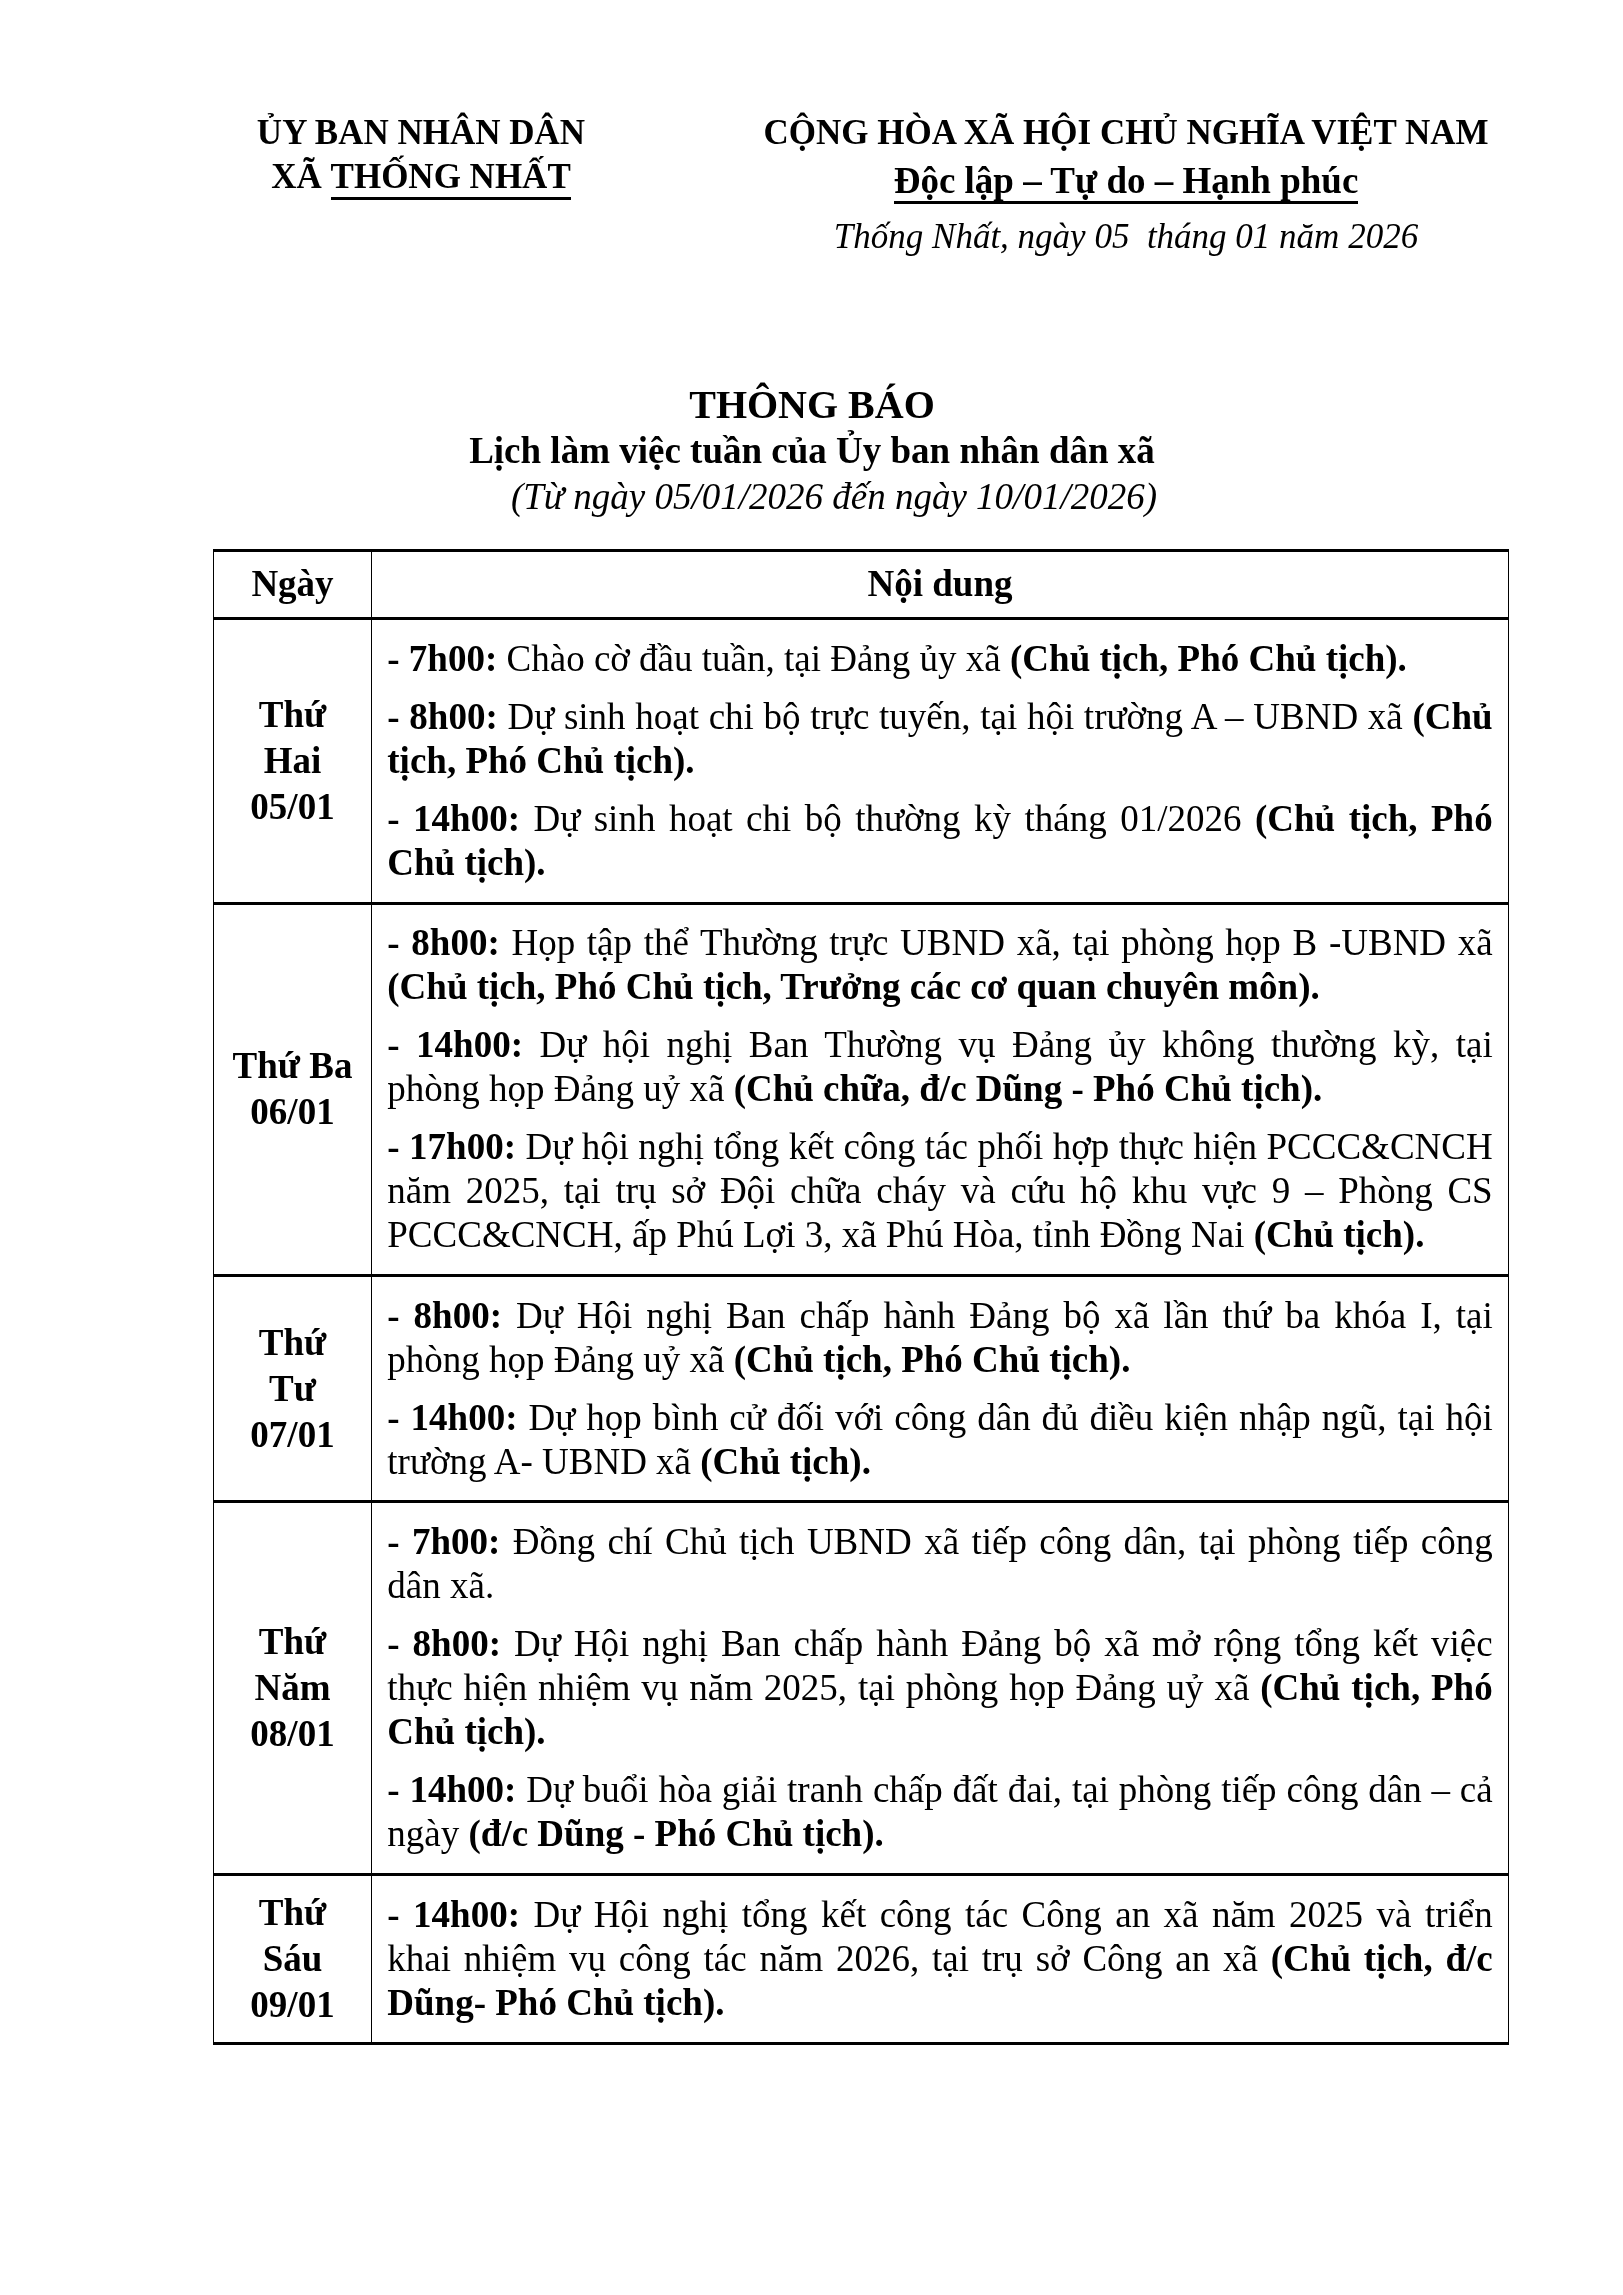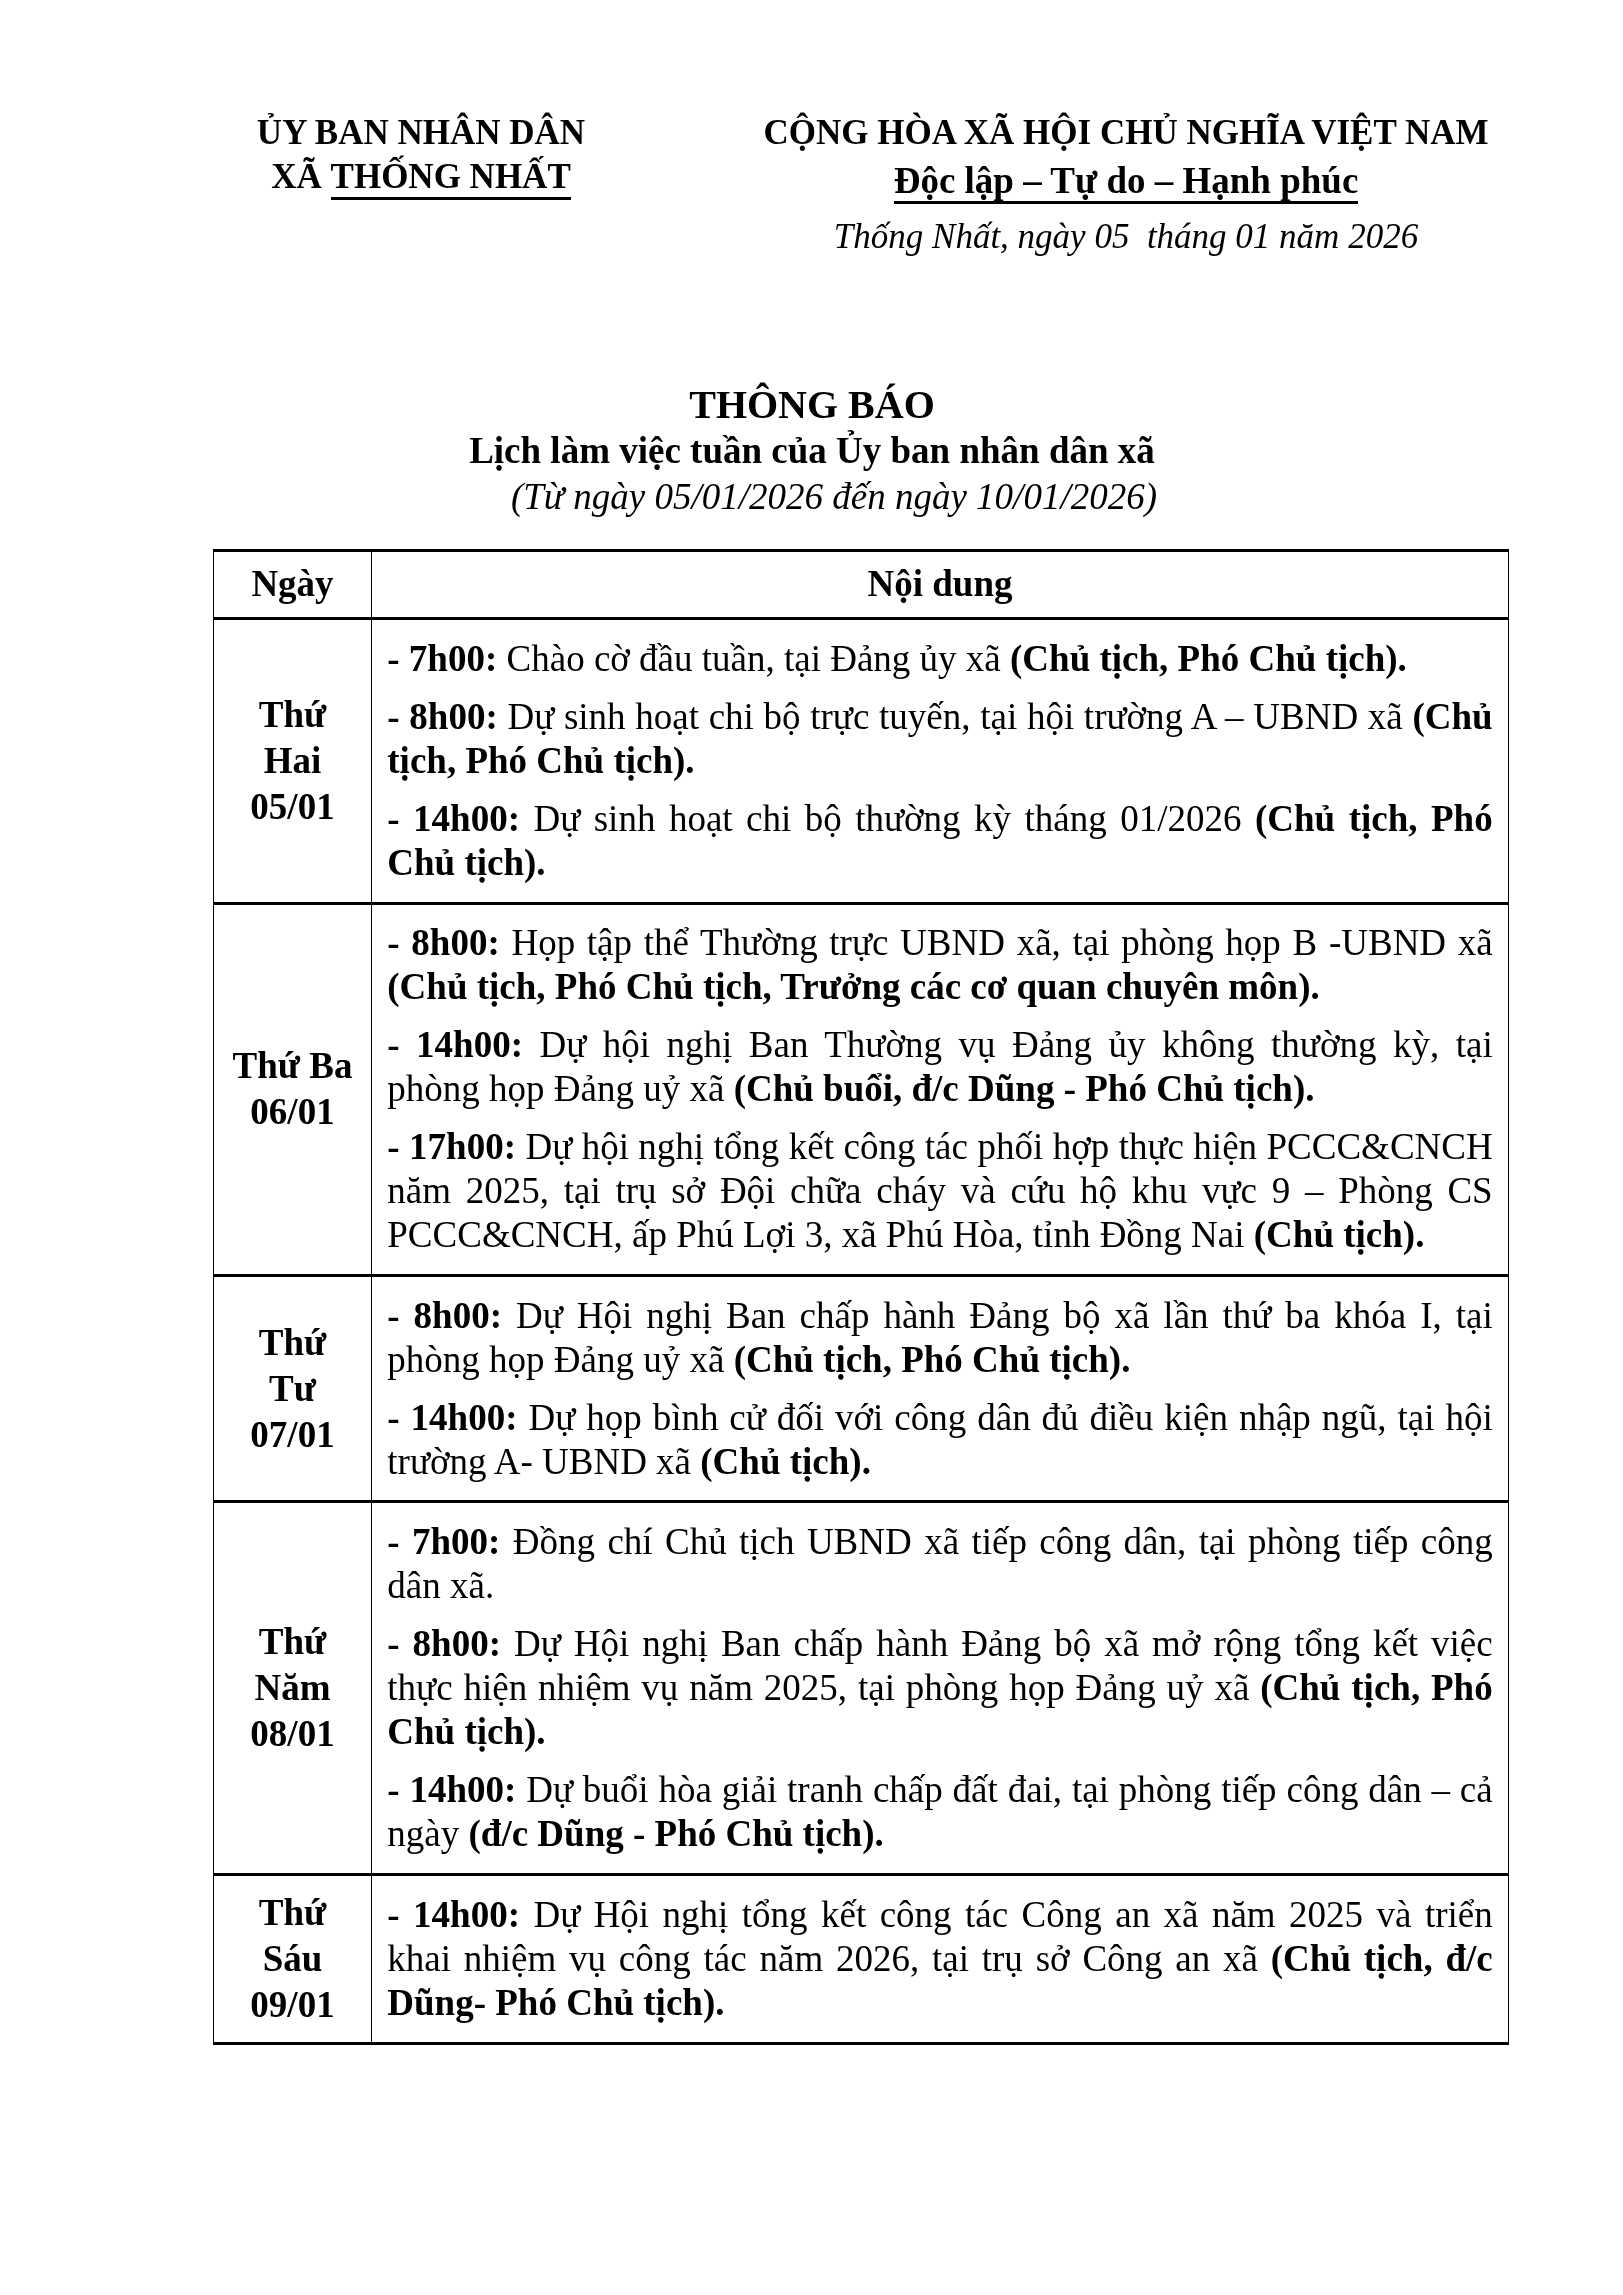--- a/index.html
+++ b/index.html
@@ -184,21 +184,21 @@
             <p><b>- 14h00:</b><span> Dự sinh hoạt chi bộ thường kỳ tháng 01/2026 </span><b>(Chủ tịch, Phó Chủ tịch).</b></p>
           </td>
         </tr>
         <tr>
           <td class="day">
             <div>Thứ Ba</div>
             <div>06/01</div>
           </td>
           <td class="content">
             <p><b>- 8h00:</b><span> Họp tập thể Thường trực UBND xã, tại phòng họp B -UBND xã </span><b>(Chủ tịch, Phó Chủ tịch, Trưởng các cơ quan chuyên môn).</b></p>
-            <p><b>- 14h00:</b><span> Dự hội nghị Ban Thường vụ Đảng ủy không thường kỳ, tại phòng họp Đảng uỷ xã </span><b>(Chủ buổi, đ/c Dũng - Phó Chủ tịch).</b></p>
+            <p><b>- 14h00:</b><span> Dự hội nghị Ban Thường vụ Đảng ủy không thường kỳ, tại phòng họp Đảng uỷ xã </span><b>(Chủ chữa, đ/c Dũng - Phó Chủ tịch).</b></p>
             <p><b>- 17h00:</b><span> Dự hội nghị tổng kết công tác phối hợp thực hiện PCCC&amp;CNCH năm 2025, tại trụ sở Đội chữa cháy và cứu hộ khu vực 9 – Phòng CS PCCC&amp;CNCH, ấp Phú Lợi 3, xã Phú Hòa, tỉnh Đồng Nai </span><b>(Chủ tịch).</b></p>
           </td>
         </tr>
         <tr>
           <td class="day">
             <div>Thứ</div>
             <div>Tư</div>
             <div>07/01</div>
           </td>
           <td class="content">

